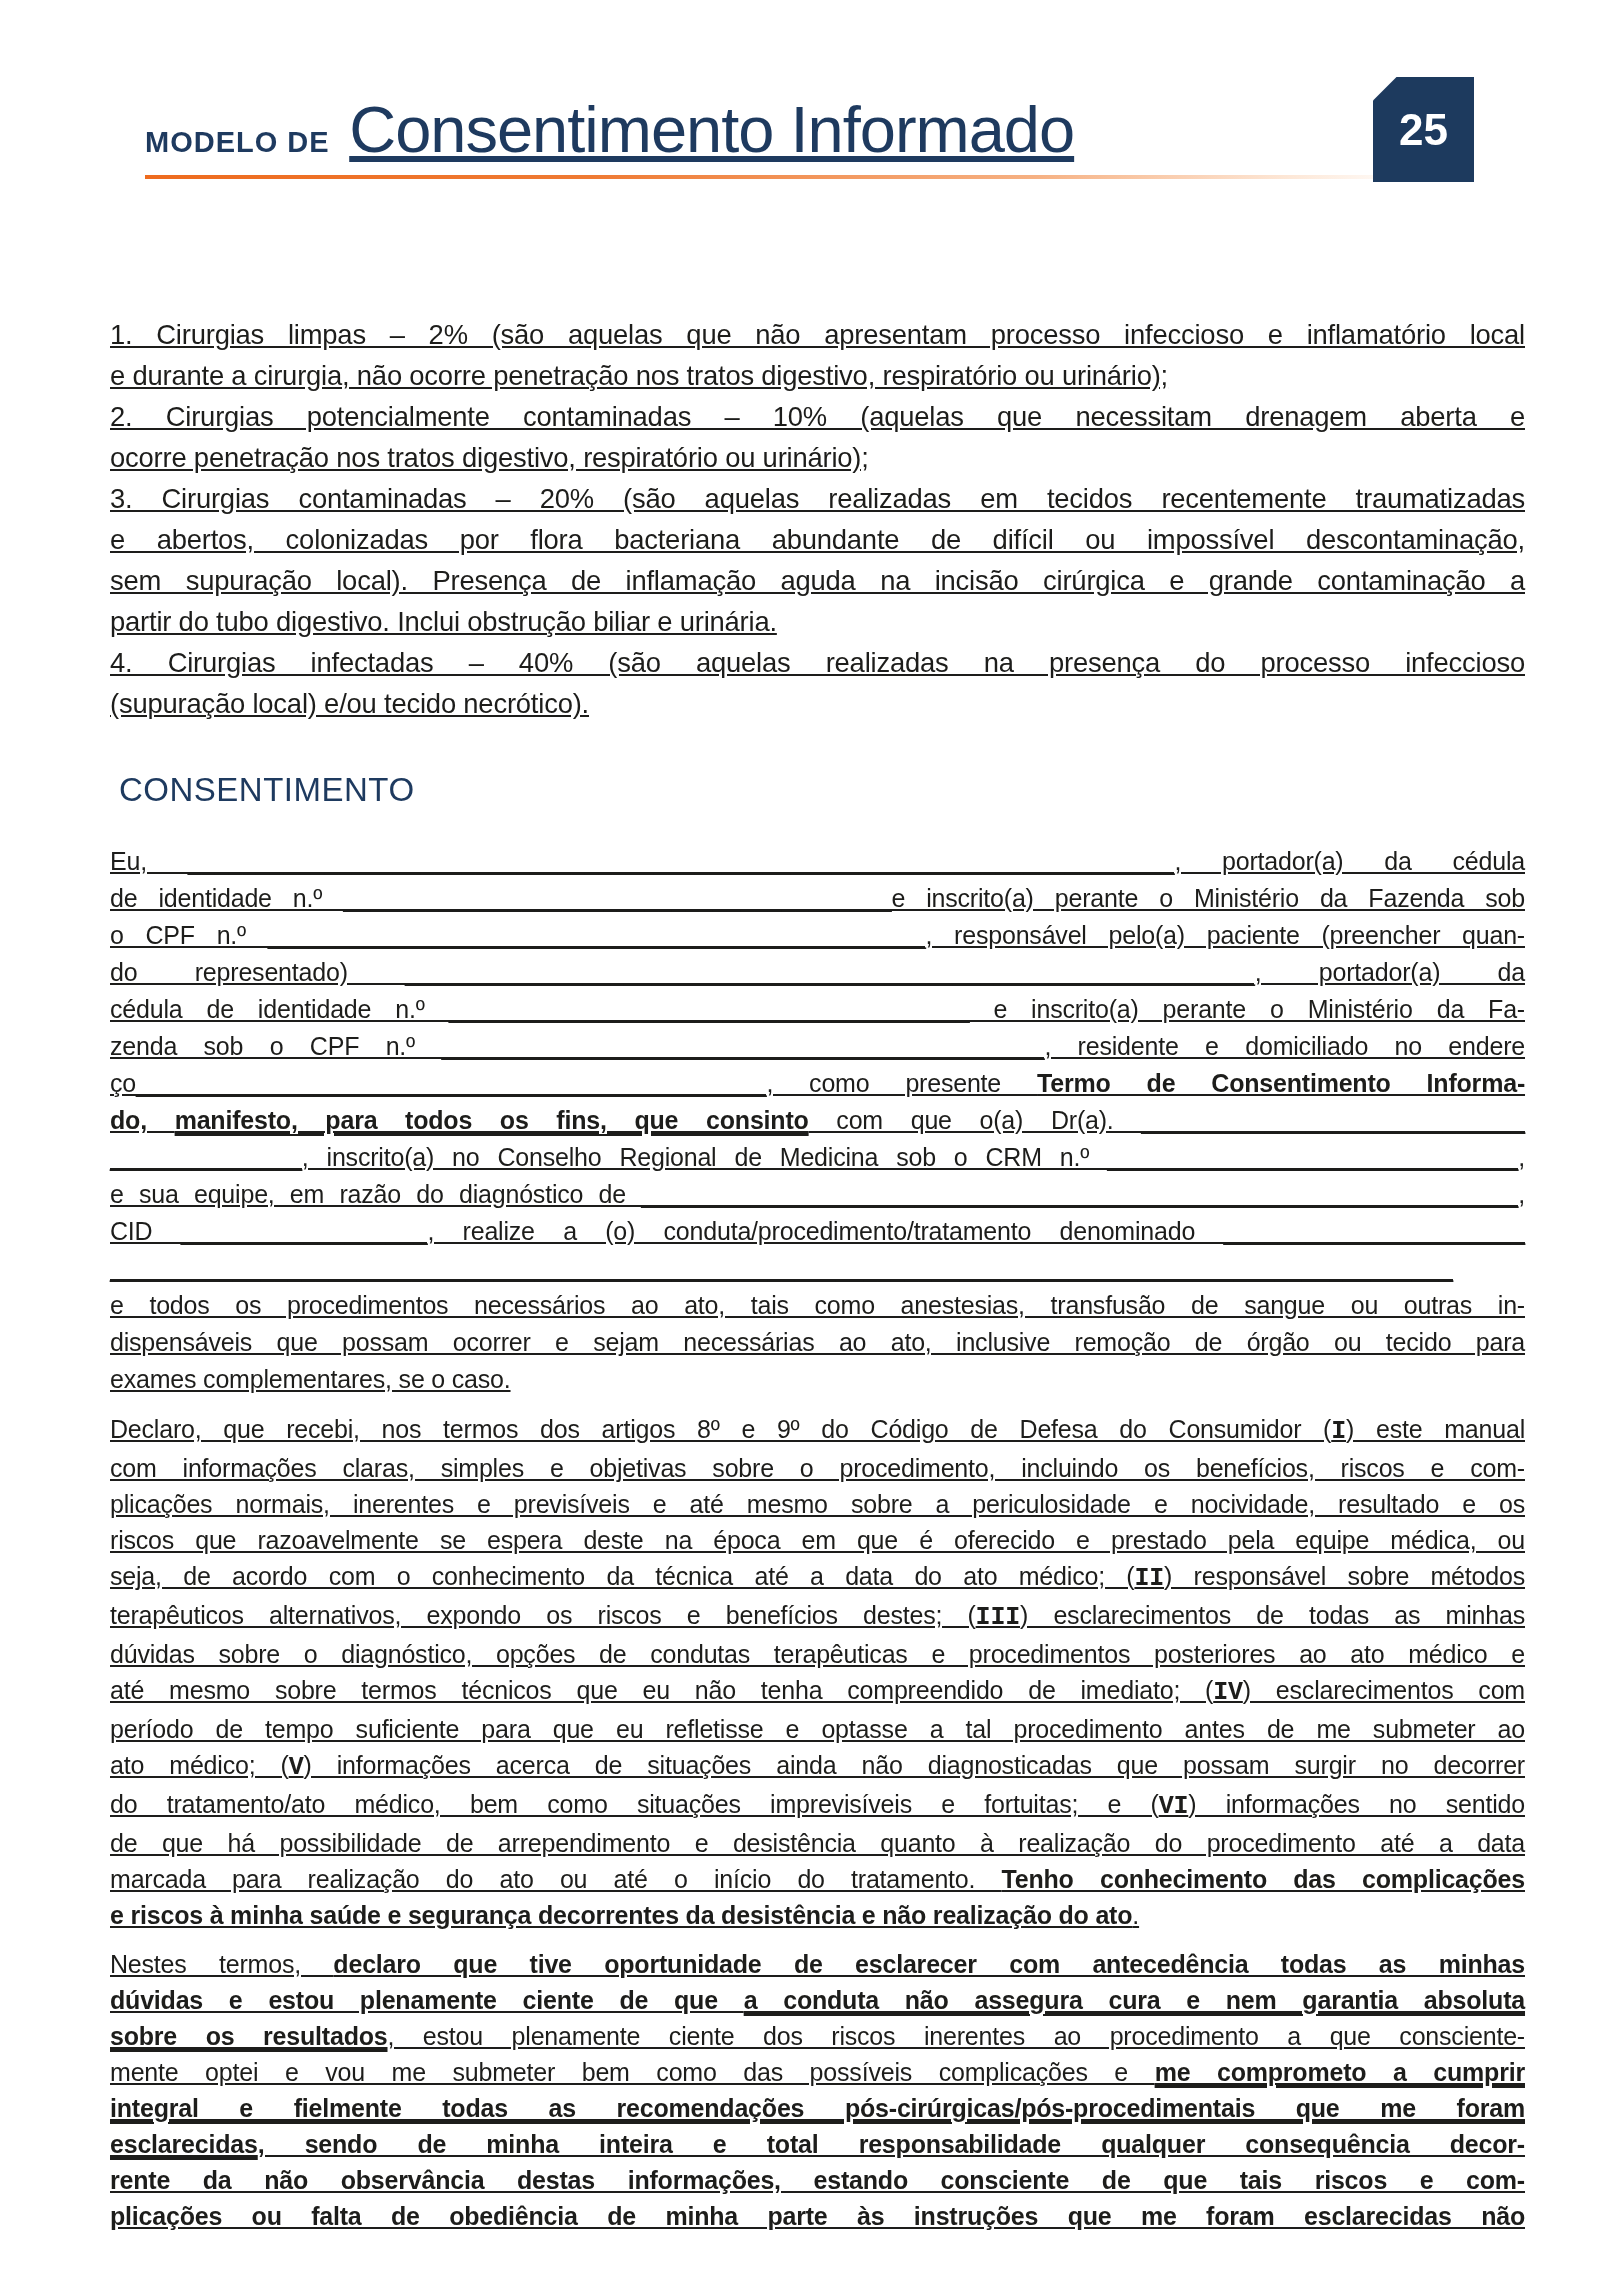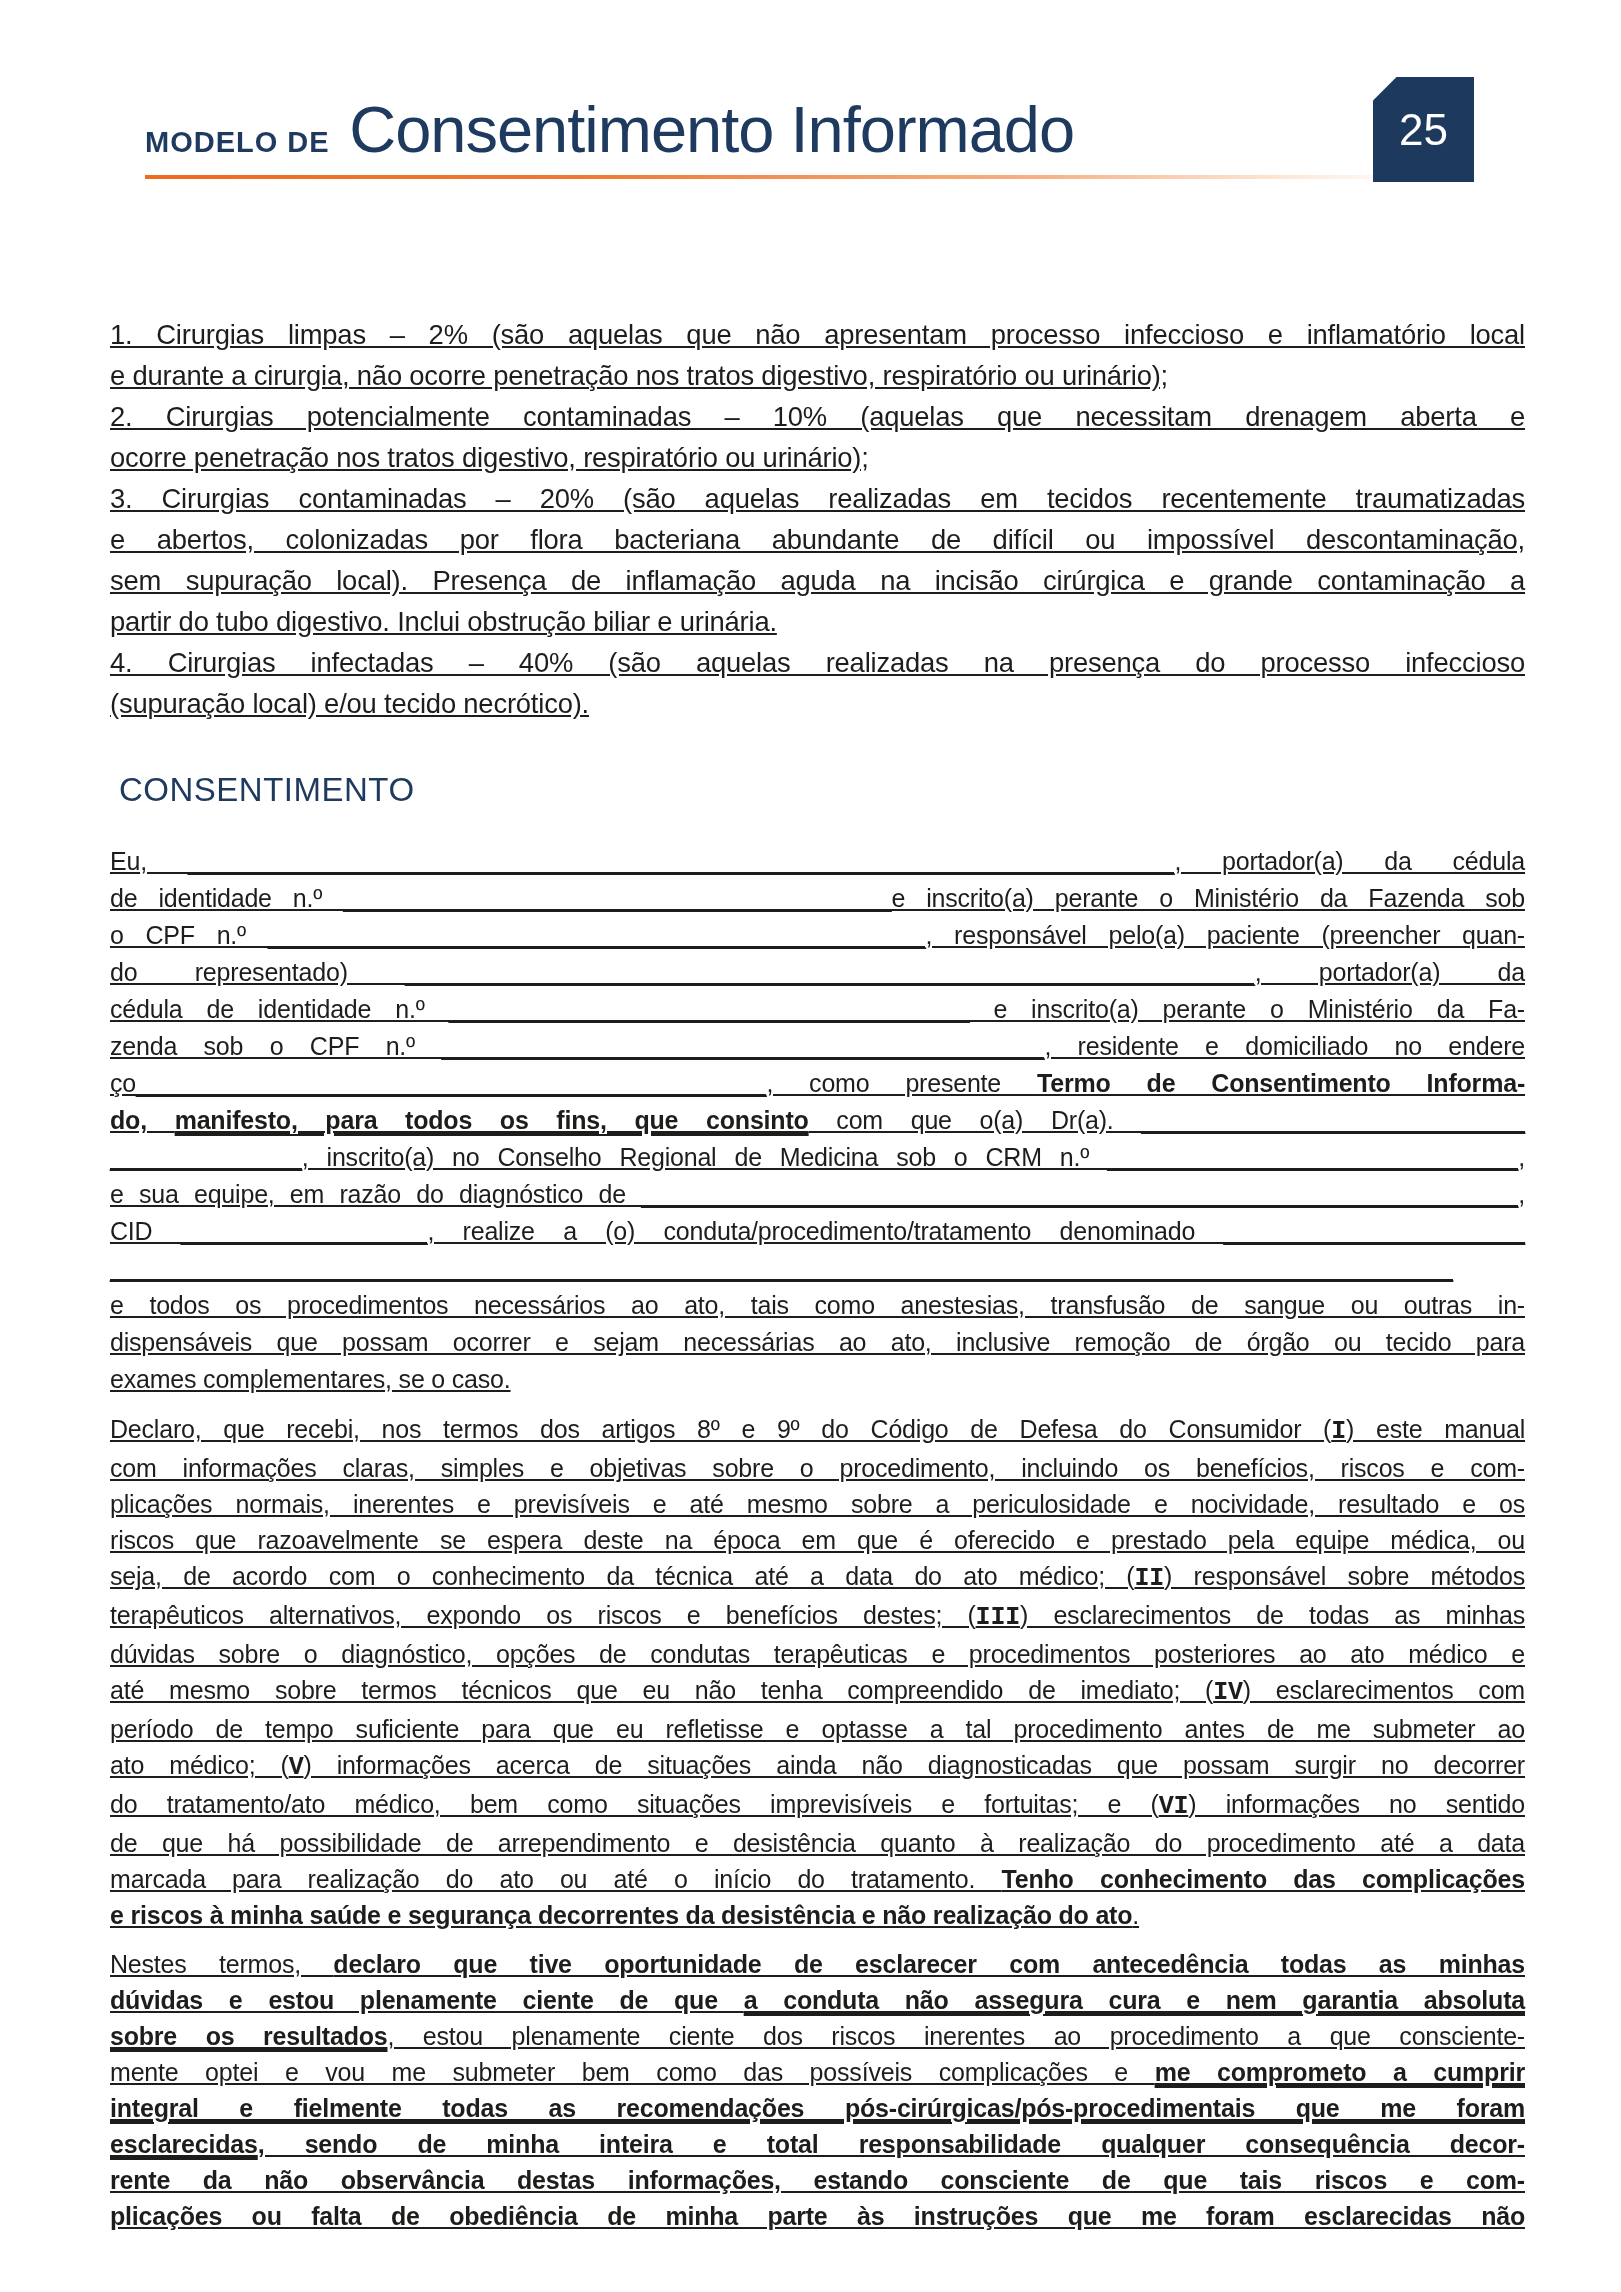--- a/index.html
+++ b/index.html
@@ -2,27 +2,27 @@
 <html><head>
 <meta charset="utf-8">
 <style>
   html,body{margin:0;padding:0;background:#ffffff;}
   .page{position:relative;width:1621px;height:2293px;background:#ffffff;overflow:hidden;
         font-family:"Liberation Sans",sans-serif;color:#1d1d1b;padding-left:44px;}
 
   
   .titlerow{position:absolute;left:145px;top:97px;display:flex;align-items:baseline;gap:19.6px;white-space:nowrap;}
   .kicker{font-weight:700;font-size:29px;line-height:1;color:#1e3a5f;letter-spacing:1px;}
-  .title{font-weight:300;font-size:65px;line-height:1;color:#1e3a5f;letter-spacing:-1px;}
+  .title{font-weight:300;font-size:65px;line-height:1;color:#1e3a5f;letter-spacing:-1px;text-decoration:underline;}
   .rule{position:absolute;left:145px;top:175px;width:1274px;height:3.9px;
         background:linear-gradient(90deg,#ee6b1e 0%,#ef7a33 35%,#f6b183 70%,#fde8d8 90%,#ffffff 100%);}
   .pagebadge{position:absolute;left:1373px;top:77px;width:101px;height:105px;background:#1d3a5e;
         clip-path:polygon(23.5px 0,100% 0,100% 100%,0 100%,0 23.5px);
         display:flex;align-items:center;justify-content:center;}
-  .pagebadge span{color:#ffffff;font-weight:400;font-size:44px;line-height:1;}
+  .pagebadge span{color:#ffffff;font-weight:700;font-size:44px;line-height:1;}
 
   
   .txtblock{position:absolute;left:110px;width:1415px;letter-spacing:-0.2px;}
   .list   {top:314px;font-size:27.4px;line-height:41px;}
   .consent{top:843px;font-size:25px;line-height:37px;}
   .declaro{top:1411px;font-size:25px;line-height:36px;}
   .nestes {top:1946px;font-size:25px;line-height:36px;}
   .heading{position:absolute;left:112px;top:766px;margin:7px;font-weight:400;font-size:33px;line-height:1;
            color:#1e3a5f;letter-spacing:0.5px;}
 

